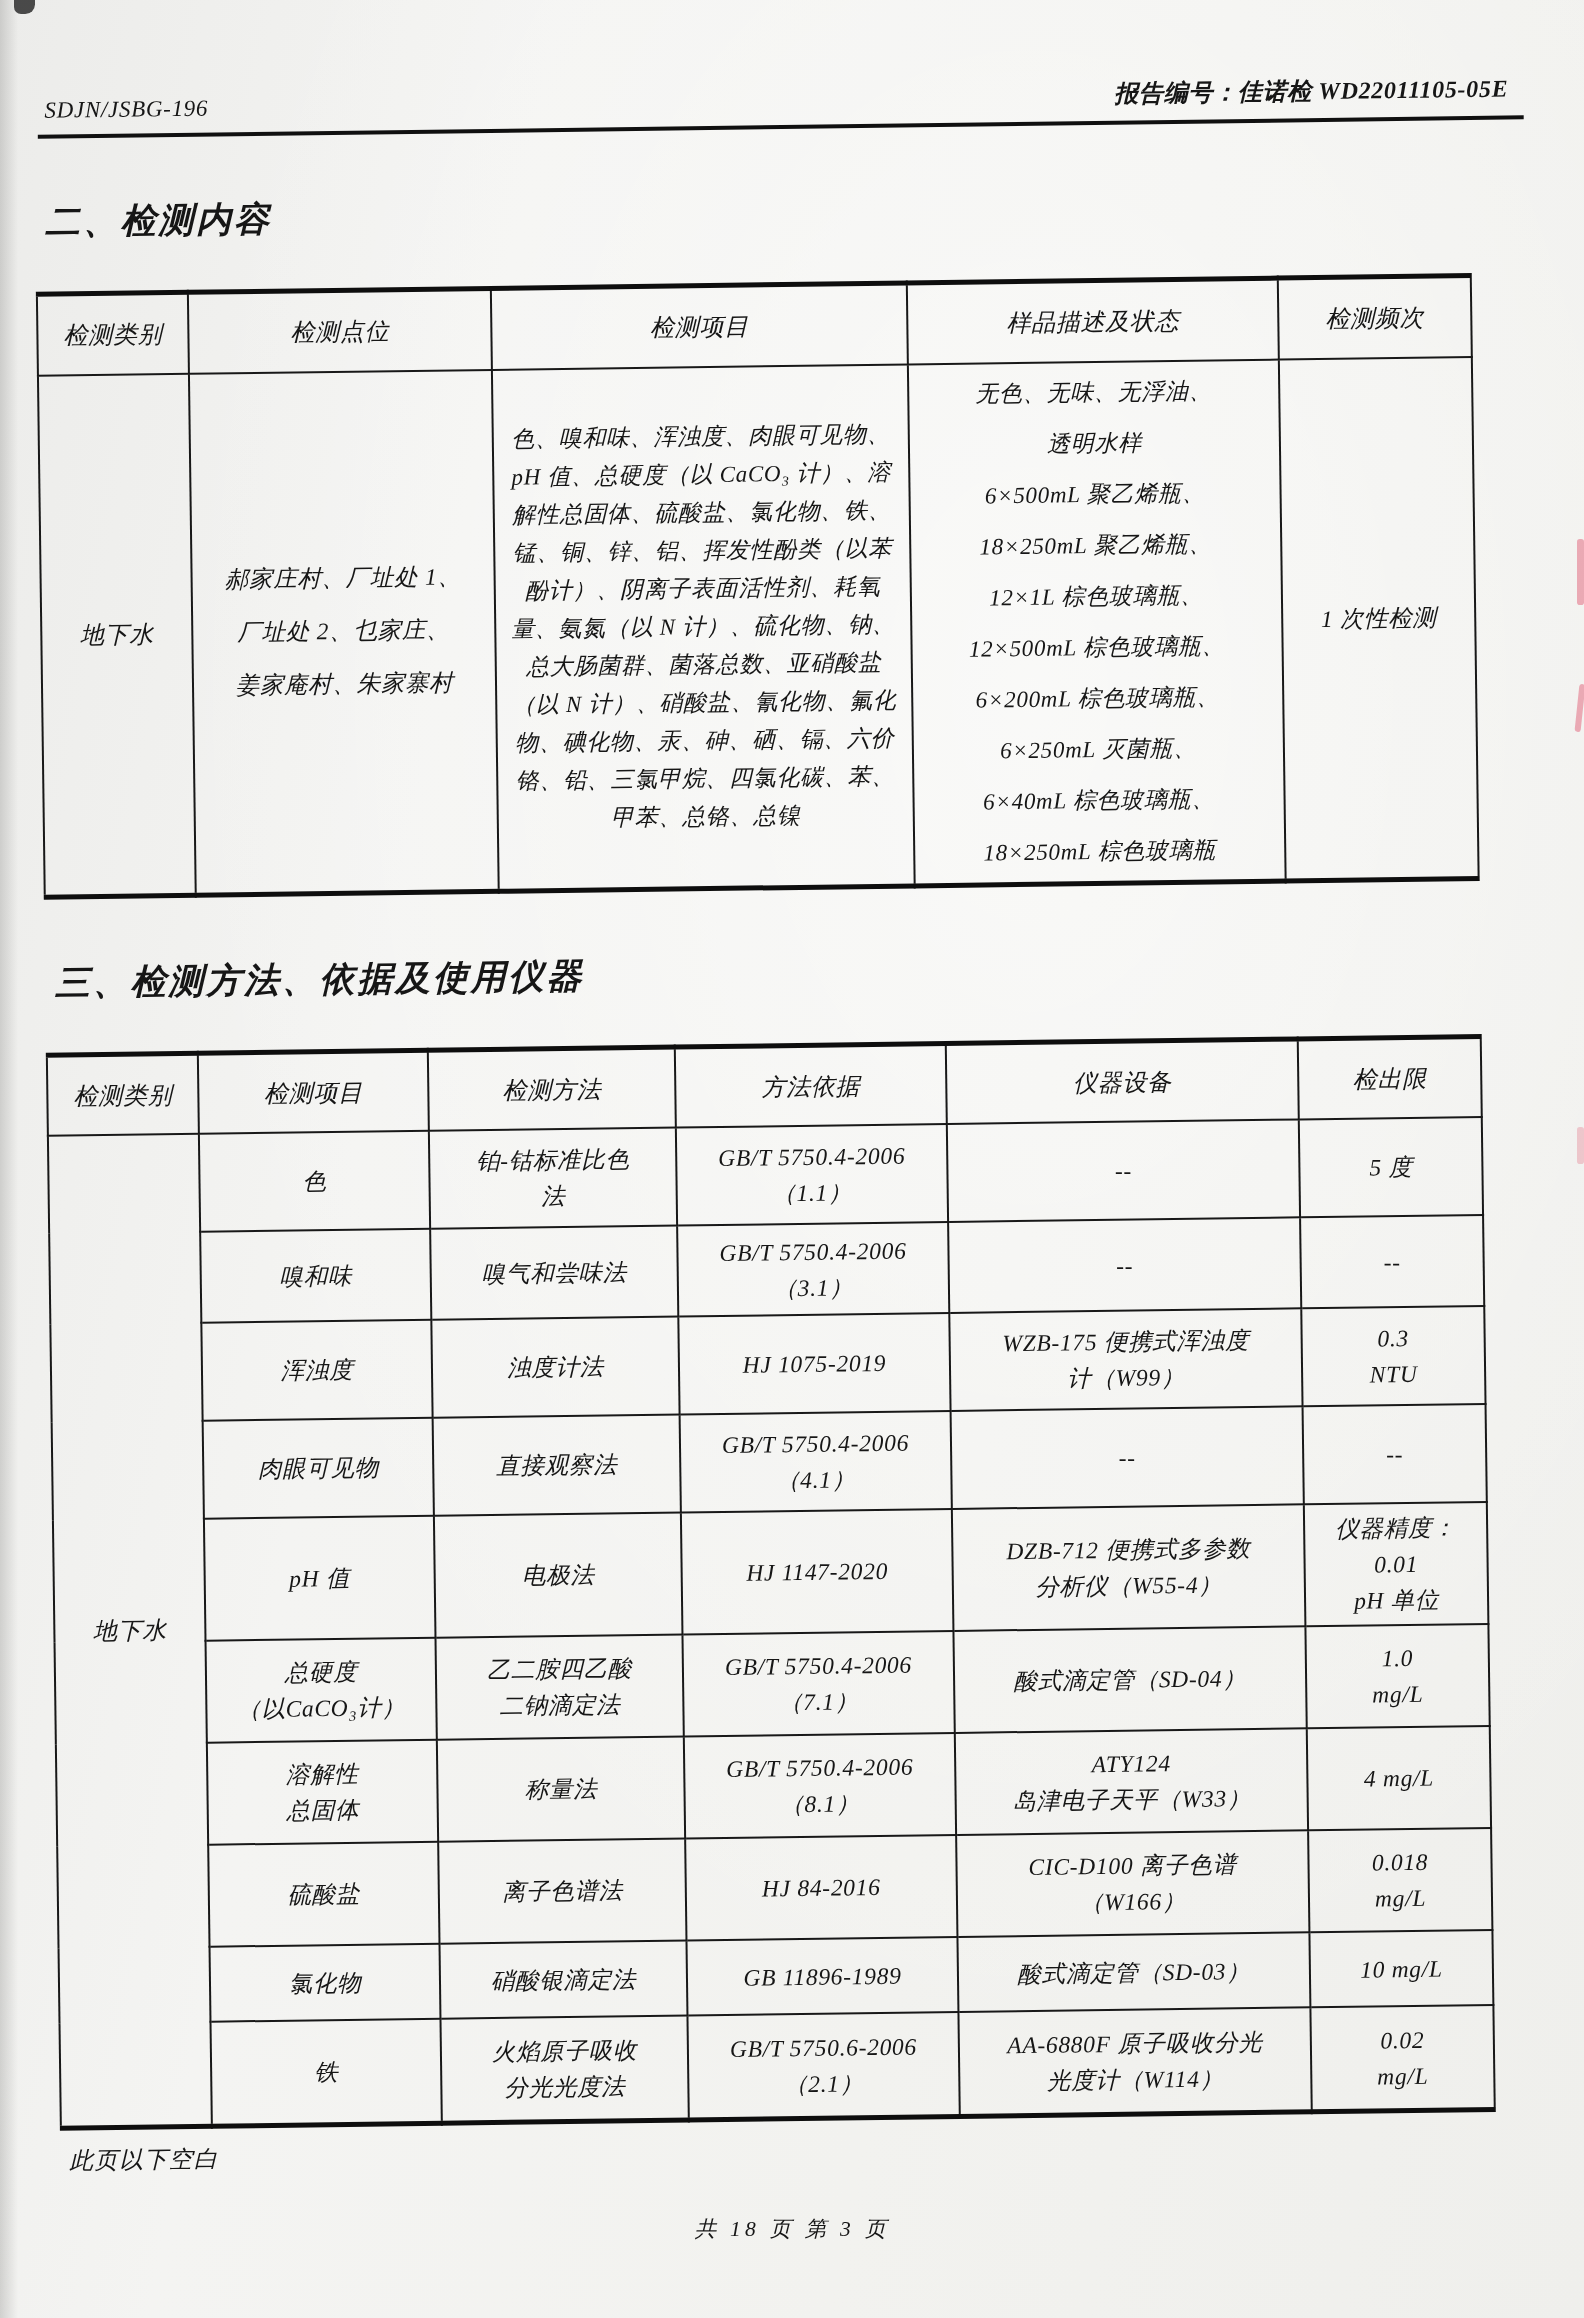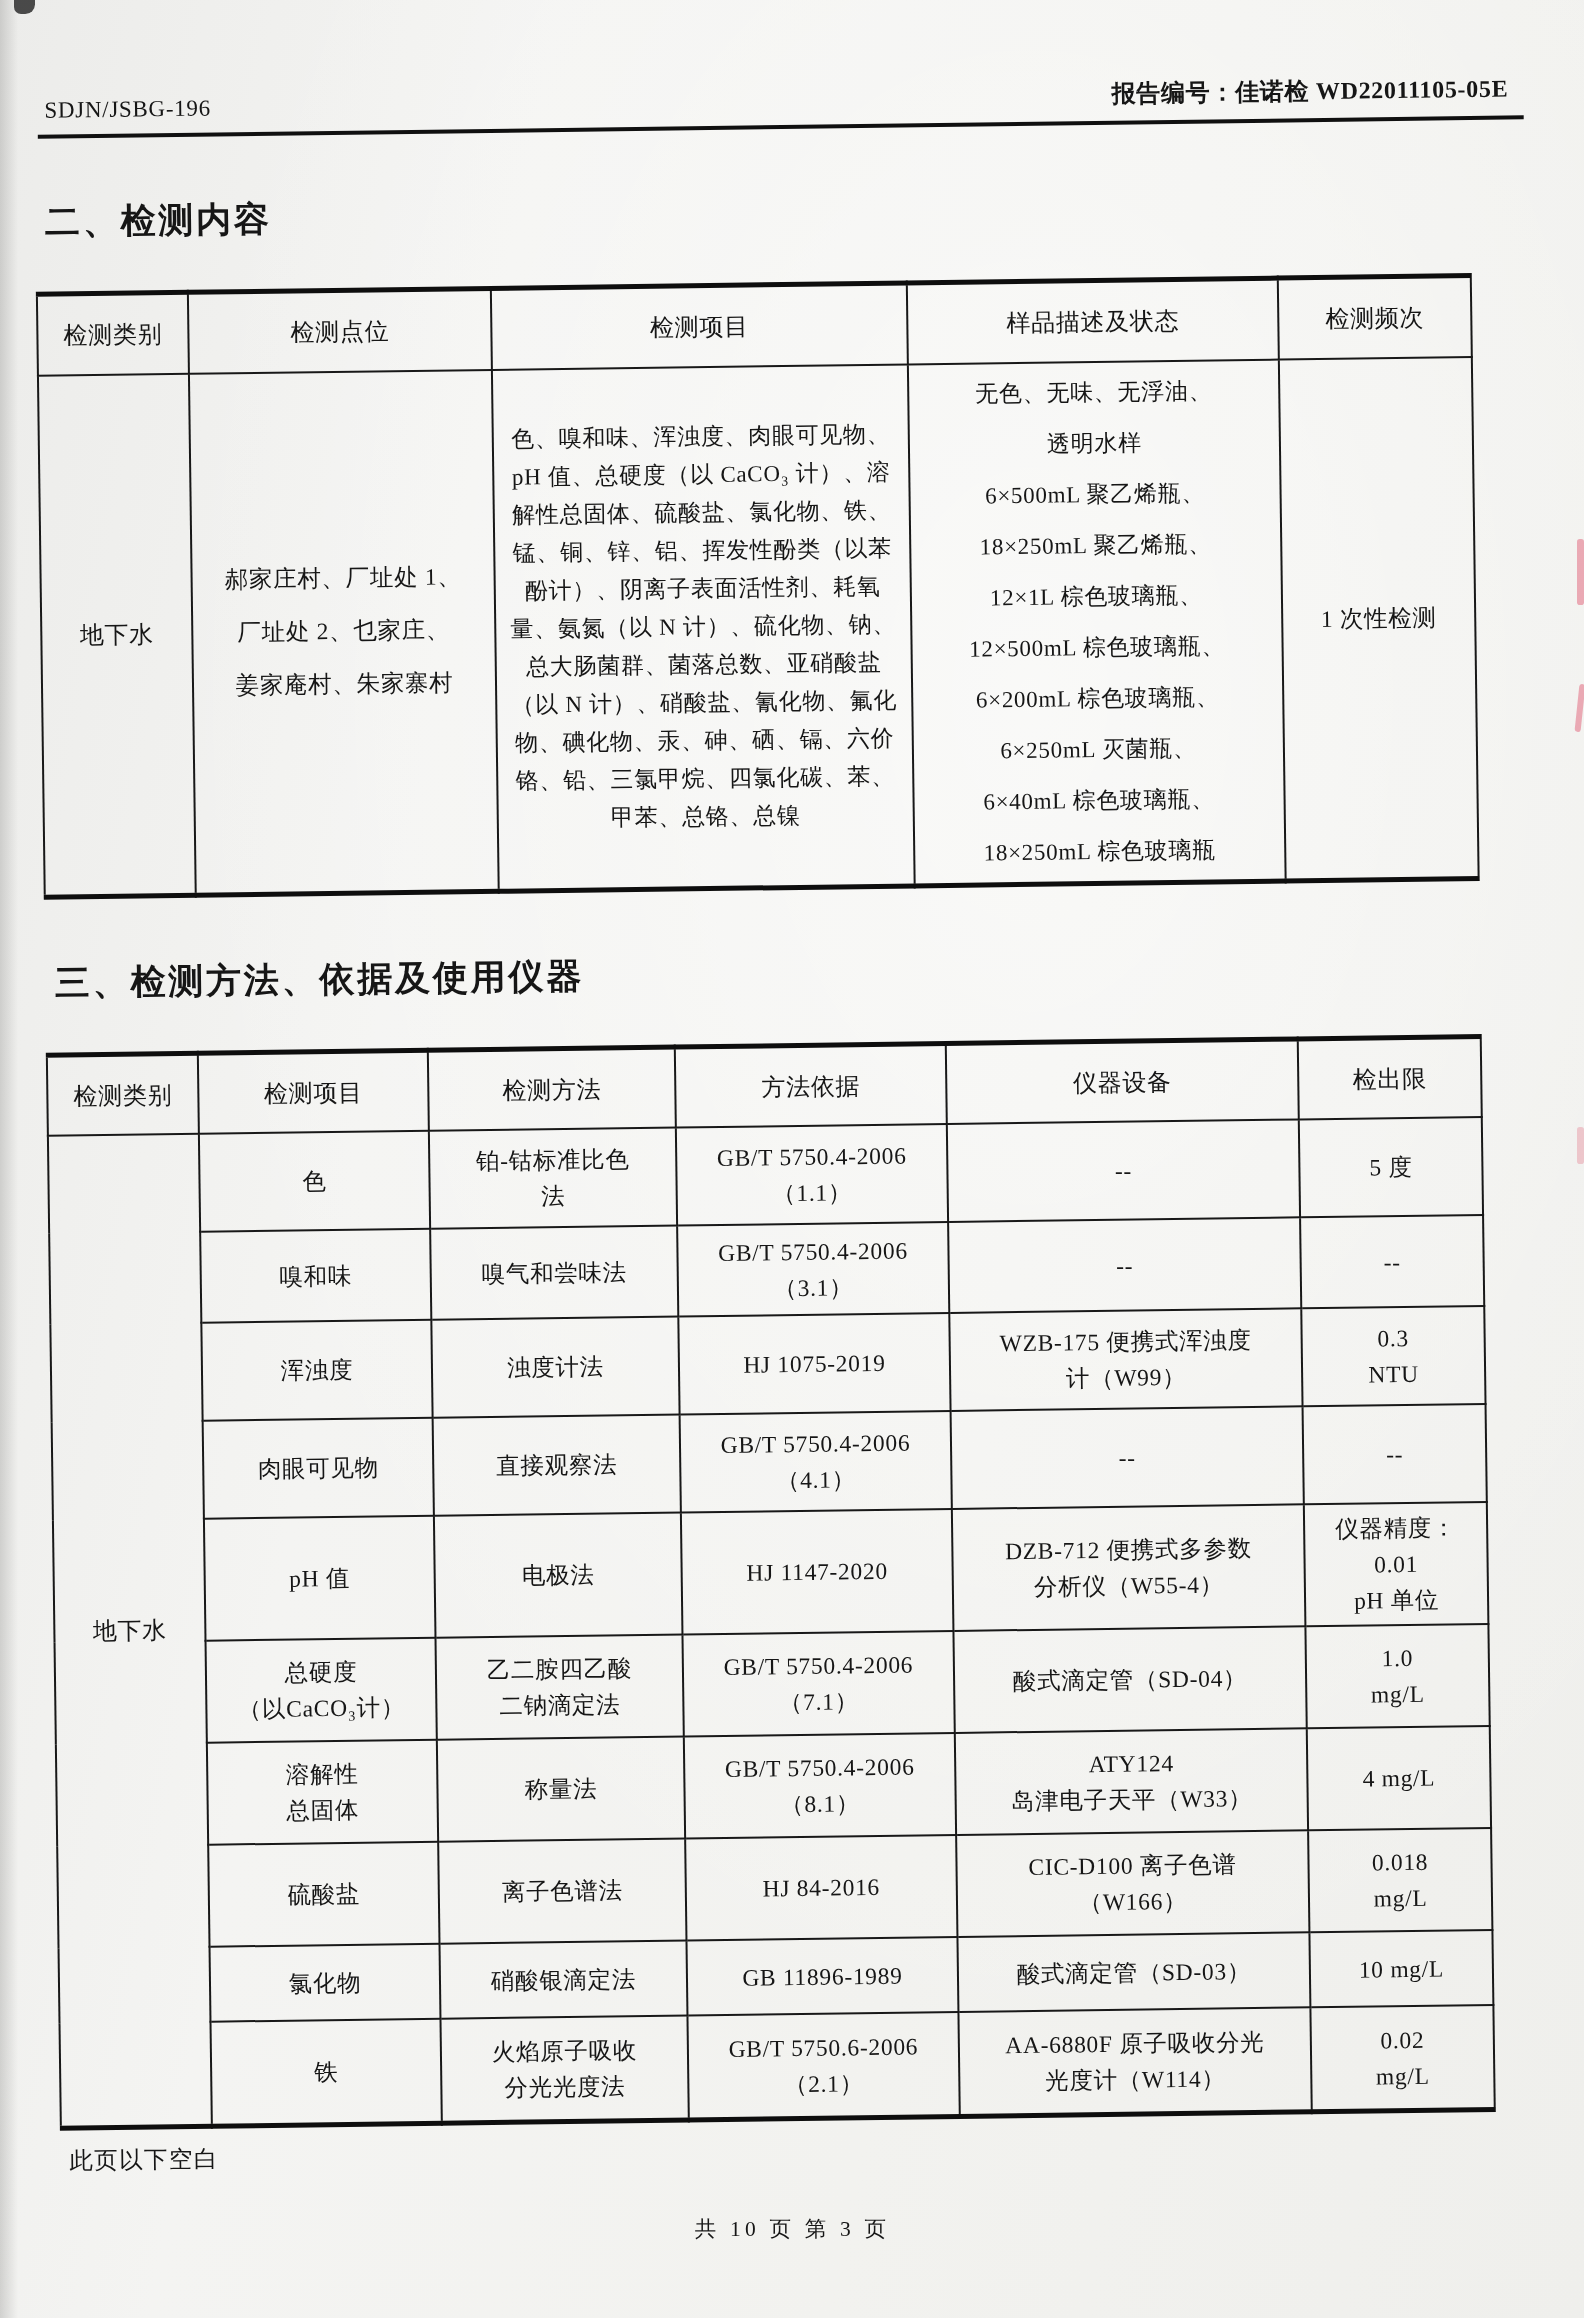--- a/index.html
+++ b/index.html
@@ -6,20 +6,21 @@
   .page{
     position:relative;
     width:1585px;height:2319px;
     margin:0 auto;
     background:
       radial-gradient(ellipse at 65% 30%, rgba(255,255,255,.55), rgba(0,0,0,0) 60%),
       linear-gradient(100deg, #ececea 0%, #f4f4f2 28%, #f2f2ef 62%, #efefec 100%);
     overflow:hidden;
     font-family:"Liberation Serif","DejaVu Serif",serif;
     color:#161616;
+    font-style:italic;
   }
   .sheet{
     position:absolute;left:0;top:0;right:0;
     transform:rotate(-0.75deg);
     transform-origin:50% 42%;
   }
   
   .hdr{
     display:flex;justify-content:space-between;align-items:flex-end;
     padding:82px 66px 0 55px;
@@ -257,15 +258,15 @@
 光度计（W114）</td>
           <td class="pre">0.02
 mg/L</td>
         </tr>
       </tbody>
     </table>
 
     <div class="blank-note">此页以下空白</div>
   </div>
 
-  <div class="page-foot">共 10 页 第 3 页</div>
+  <div class="page-foot">共 18 页 第 3 页</div>
 </div>
 
 
 </body></html>

